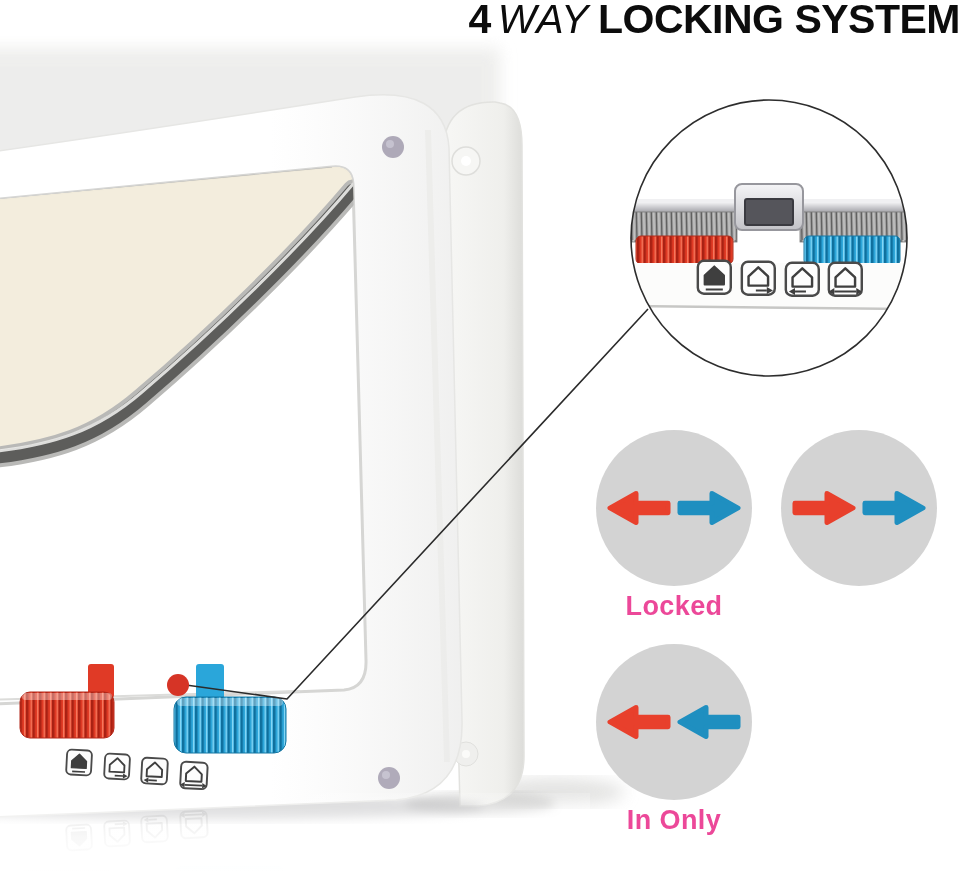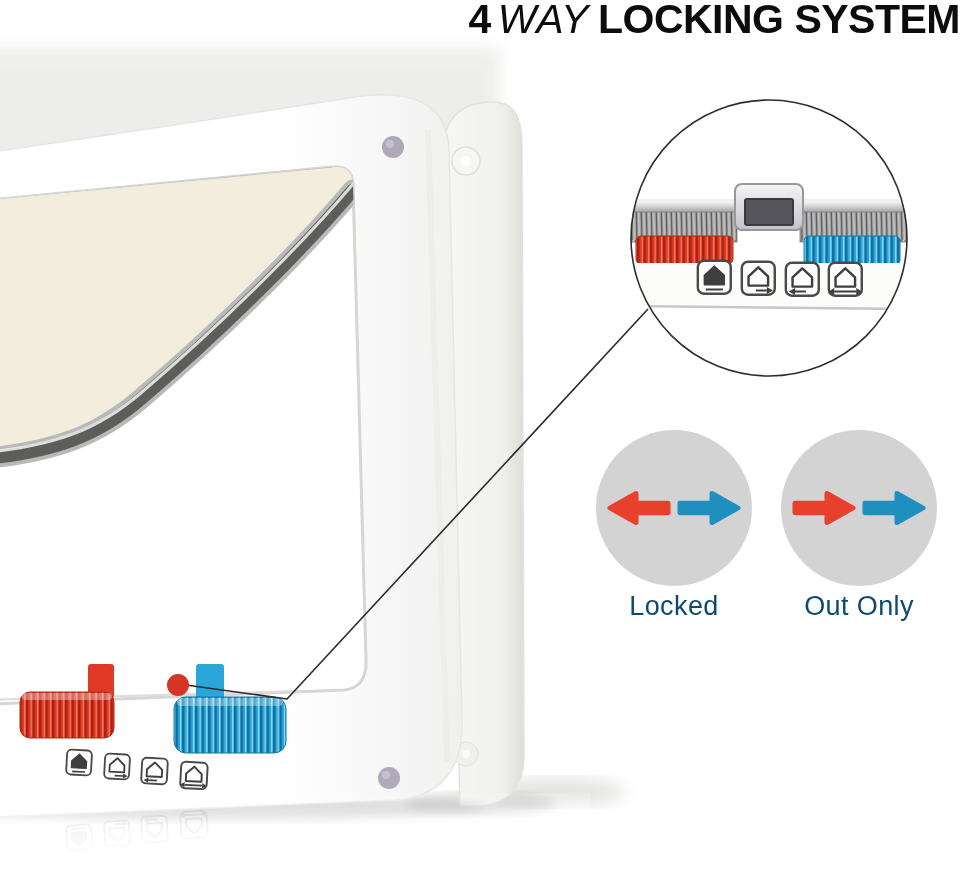--- a/index.html
+++ b/index.html
@@ -22,21 +22,21 @@
     background:var(--circle-bg,#d3d3d3);
     display:flex;align-items:center;justify-content:center;gap:6px;
   }
   .arrow{display:block;line-height:0;}
   .arrow svg{display:block;width:64px;height:44px;}
   .arrow.red{color:var(--red,#e8402c);}
   .arrow.blue{color:var(--blue,#1f8fc0);}
   .arrow.left svg{transform:scaleX(-1);}
   .mode-label{
     position:absolute;top:161px;left:50%;transform:translateX(-50%);
-    white-space:nowrap;font-size:27px;letter-spacing:0.4px;color:#0c4a6e;
+    white-space:nowrap;font-size:27px;letter-spacing:0.4px;color:#ec4899;font-weight:bold;
   }
 </style>
 </head>
 <body>
 
 <div class="canvas">
 
   <svg class="photo" viewBox="0 0 962 873" aria-hidden="true">
     <defs>
       <linearGradient id="frameShadeH" x1="0" y1="0" x2="1" y2="0">
@@ -248,18 +248,32 @@
         <svg viewBox="0 0 66 44">
             <path d="M3,17 L36,17 L36,7 L63,22 L36,37 L36,27 L3,27 Z" fill="currentColor" stroke="currentColor" stroke-width="5" stroke-linejoin="round"></path>
           </svg>
       </span>
       <span class="arrow blue right">
         <svg viewBox="0 0 66 44">
             <path d="M3,17 L36,17 L36,7 L63,22 L36,37 L36,27 L3,27 Z" fill="currentColor" stroke="currentColor" stroke-width="5" stroke-linejoin="round"></path>
           </svg>
       </span>
     </div>
-    <div class="mode-label">Out Only</div>
-  </div>
-
+  </div>
+
+  <div class="mode-card" style="left:596px;top:644px">
+    <div class="mode-circle">
+      <span class="arrow red left">
+        <svg viewBox="0 0 66 44">
+            <path d="M3,17 L36,17 L36,7 L63,22 L36,37 L36,27 L3,27 Z" fill="currentColor" stroke="currentColor" stroke-width="5" stroke-linejoin="round"></path>
+          </svg>
+      </span>
+      <span class="arrow blue left">
+        <svg viewBox="0 0 66 44">
+            <path d="M3,17 L36,17 L36,7 L63,22 L36,37 L36,27 L3,27 Z" fill="currentColor" stroke="currentColor" stroke-width="5" stroke-linejoin="round"></path>
+          </svg>
+      </span>
+    </div>
+    <div class="mode-label">In Only</div>
+  </div>
 
 
 </div>
 
 </body></html>

